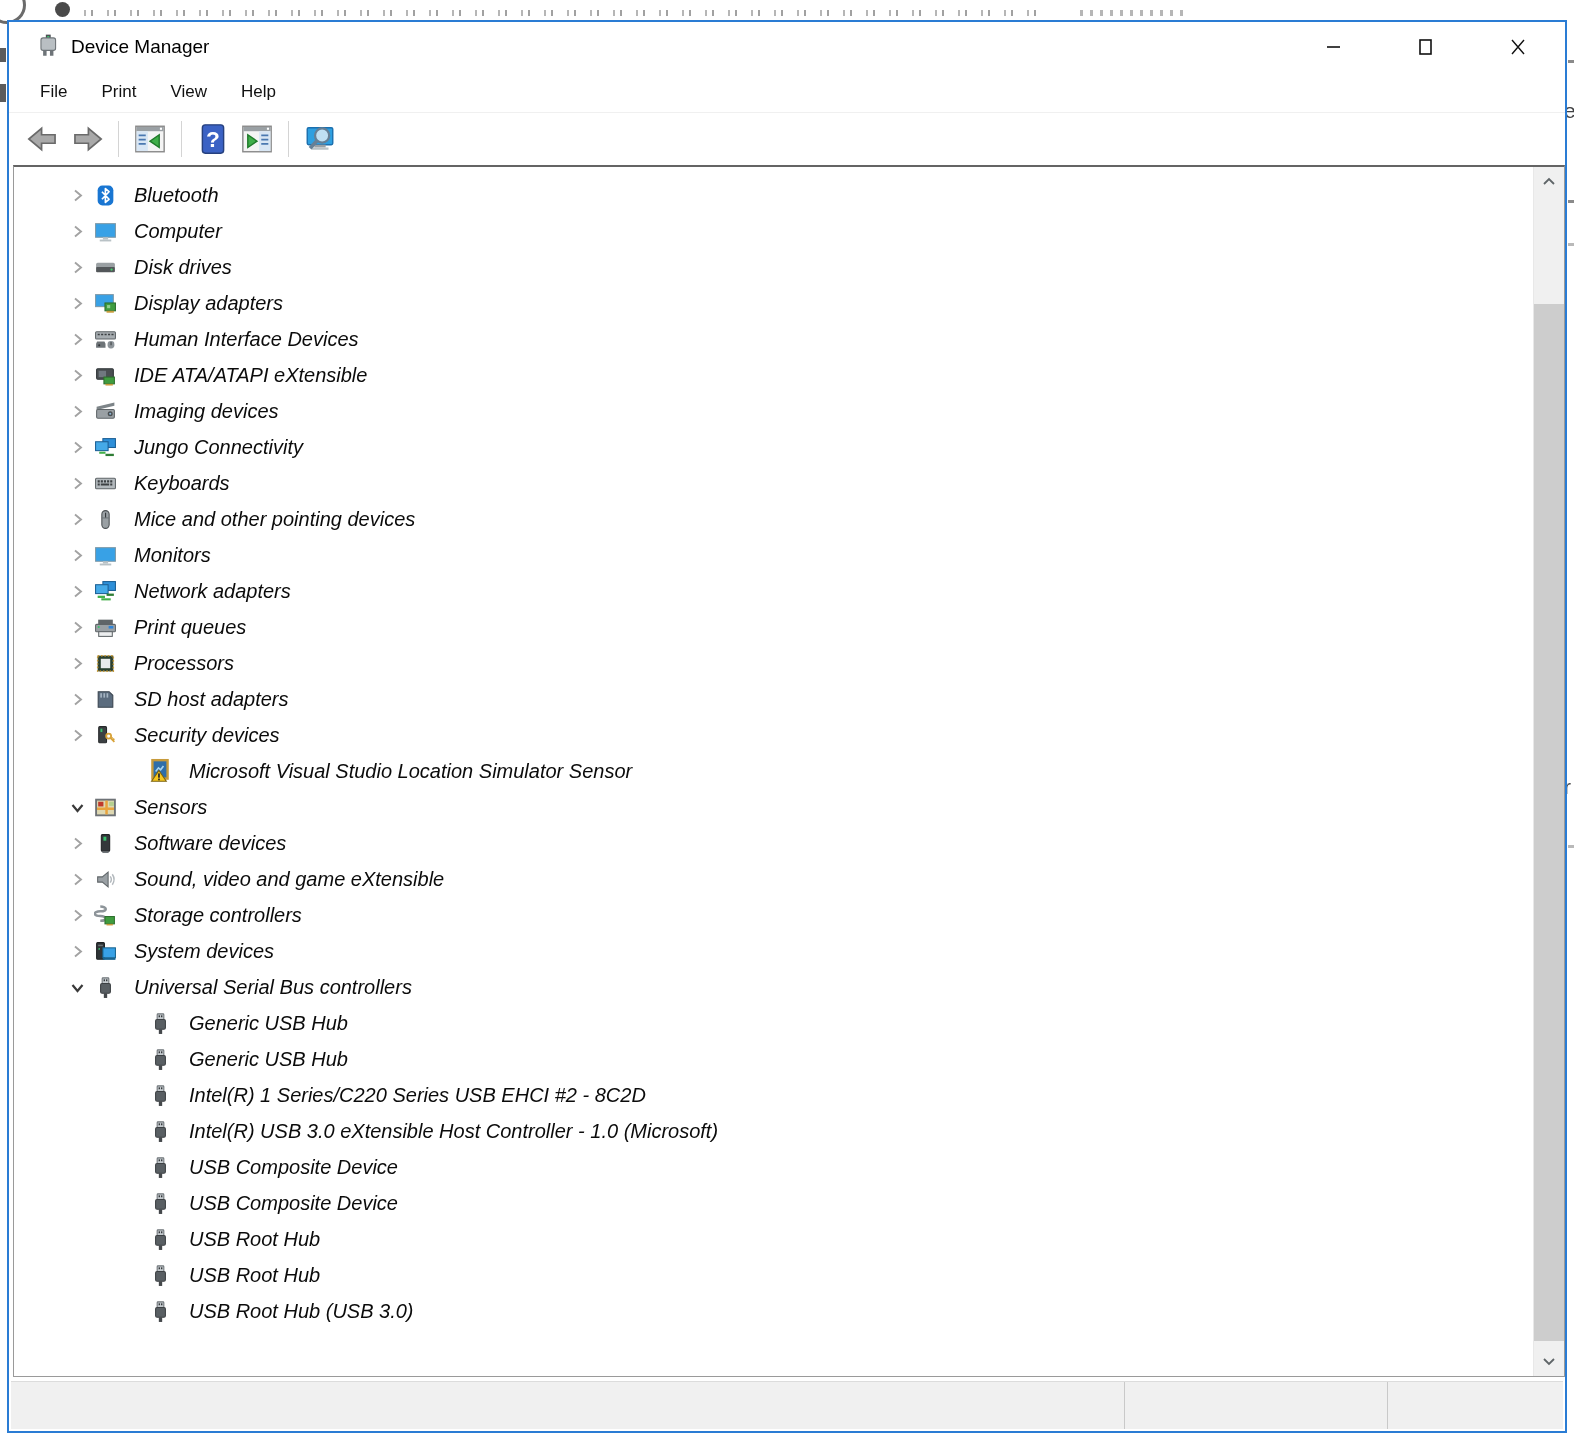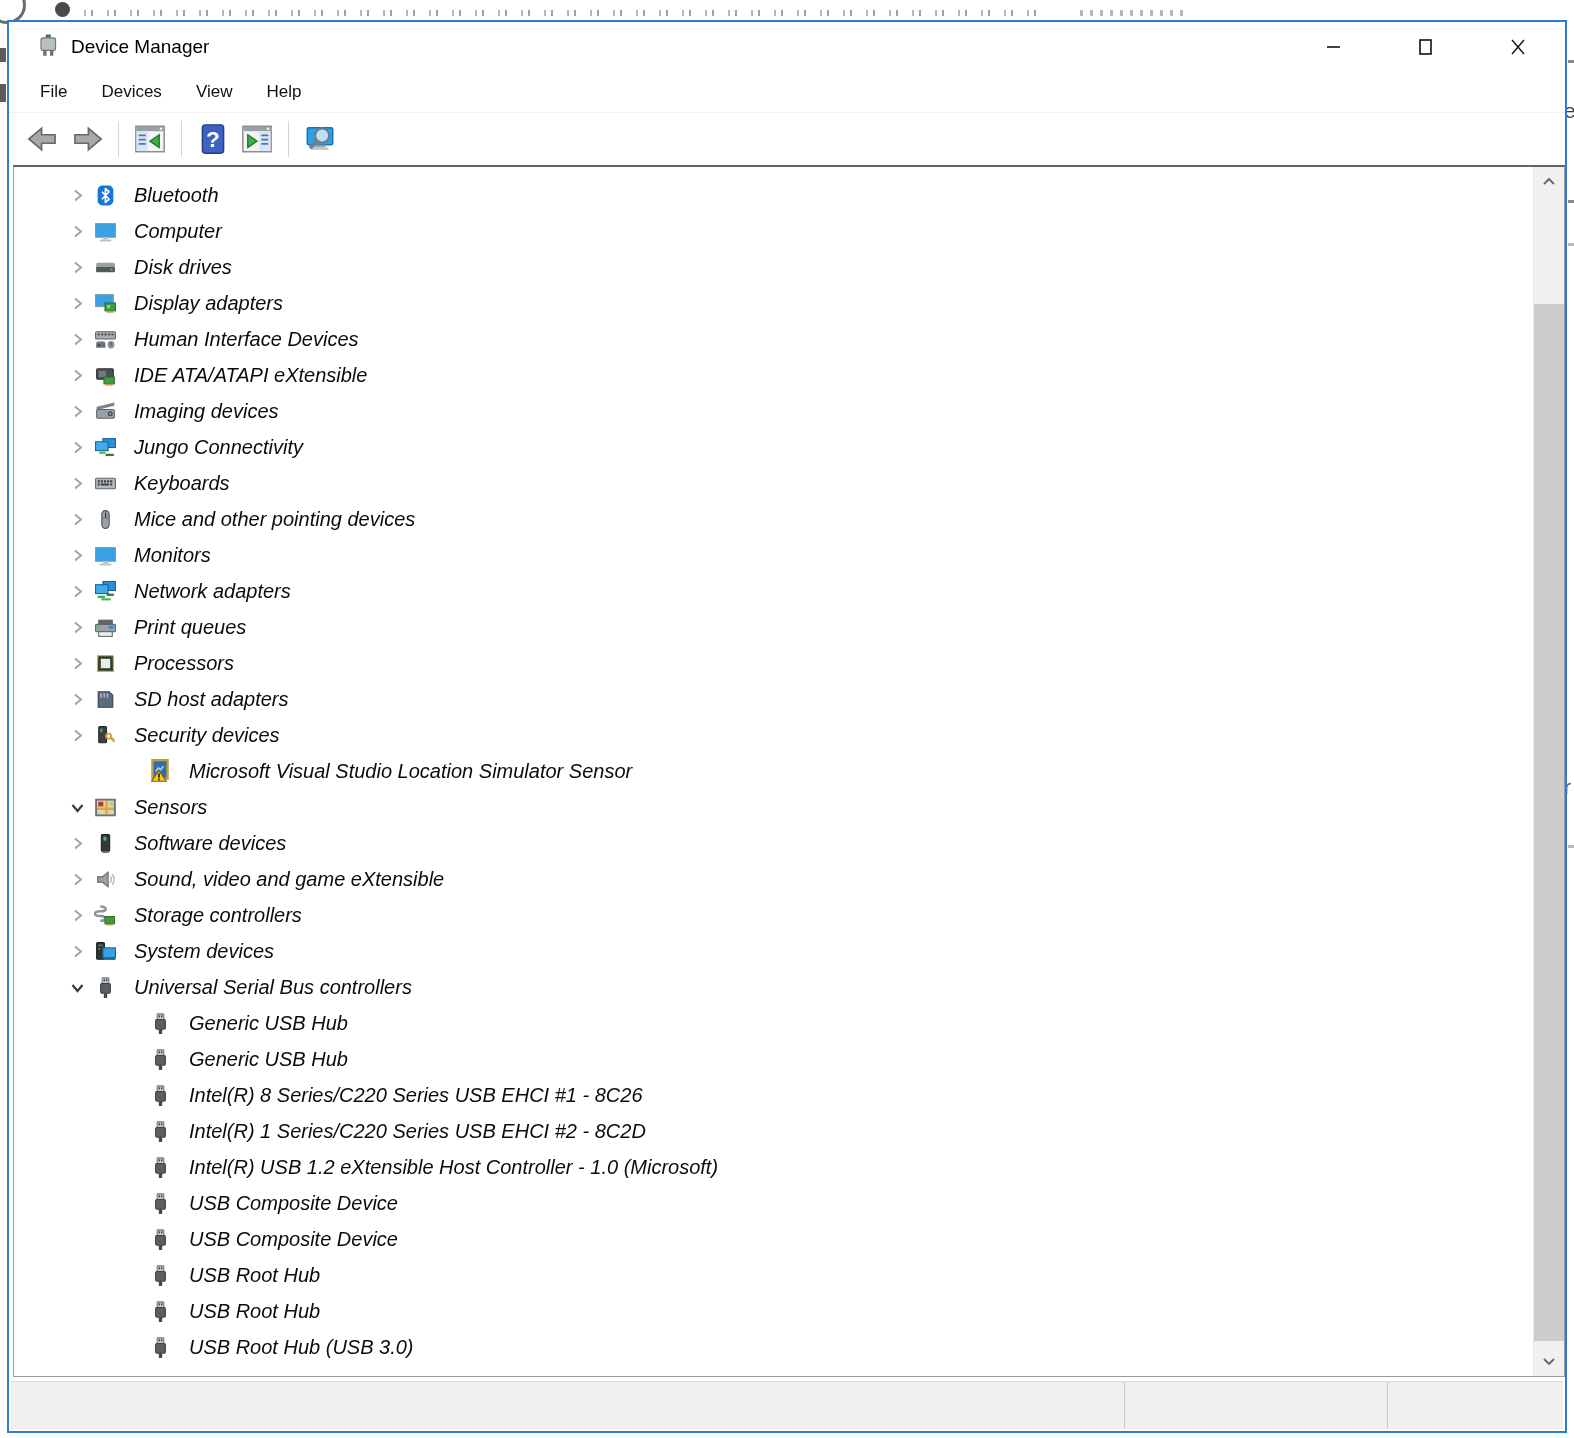--- a/index.html
+++ b/index.html
@@ -114,21 +114,21 @@
       <div class="cap-btn">
         <svg viewBox="0 0 20 20">
             <path d="M4 3 L16 17 M16 3 L4 17" stroke="#111" stroke-width="1.4" fill="none"></path>
           </svg>
       </div>
     </div>
   </div>
 
   <div class="menubar" id="menubar">
       <span class="menu-item">File</span>
-      <span class="menu-item">Devices</span>
+      <span class="menu-item">Print</span>
       <span class="menu-item">View</span>
       <span class="menu-item">Help</span>
     </div>
 
   <div class="toolbar" id="toolbar">
       <div class="tb-btn">
         <svg viewBox="0 0 24 24">
           <path d="M11 4.5 v4.5 h9.5 v6 h-9.5 v4.5 L2 12 Z" fill="#a9a9a9" stroke="#6a6a6a" stroke-width="1.2"></path>
         </svg>
       </div>
@@ -590,47 +590,34 @@
           <span class="indent1"></span>
           <span class="iconslot">
             <svg viewBox="0 0 22 22">
               <rect x="7.8" y="1.8" width="6.4" height="5.4" rx="0.8" fill="#c3c9cd" stroke="#6e7478"></rect>
               <rect x="9.2" y="3.2" width="1.3" height="1.8" fill="#33373a"></rect>
               <rect x="11.5" y="3.2" width="1.3" height="1.8" fill="#33373a"></rect>
               <rect x="6.3" y="7.2" width="9.4" height="9.3" rx="1.4" fill="#595f63" stroke="#3c4043"></rect>
               <rect x="9.4" y="16.5" width="3.2" height="4.5" fill="#44484b"></rect>
             </svg>
           </span>
-          <span class="tree-label">Intel(R) 8 Series/C220 Series USB EHCI #1 - 8C26</span>
-        </div>
-        <div class="tree-row">
-          <span class="indent1"></span>
-          <span class="iconslot">
-            <svg viewBox="0 0 22 22">
-              <rect x="7.8" y="1.8" width="6.4" height="5.4" rx="0.8" fill="#c3c9cd" stroke="#6e7478"></rect>
-              <rect x="9.2" y="3.2" width="1.3" height="1.8" fill="#33373a"></rect>
-              <rect x="11.5" y="3.2" width="1.3" height="1.8" fill="#33373a"></rect>
-              <rect x="6.3" y="7.2" width="9.4" height="9.3" rx="1.4" fill="#595f63" stroke="#3c4043"></rect>
-              <rect x="9.4" y="16.5" width="3.2" height="4.5" fill="#44484b"></rect>
-            </svg>
-          </span>
           <span class="tree-label">Intel(R) 1 Series/C220 Series USB EHCI #2 - 8C2D</span>
         </div>
         <div class="tree-row">
           <span class="indent1"></span>
           <span class="iconslot">
             <svg viewBox="0 0 22 22">
               <rect x="7.8" y="1.8" width="6.4" height="5.4" rx="0.8" fill="#c3c9cd" stroke="#6e7478"></rect>
               <rect x="9.2" y="3.2" width="1.3" height="1.8" fill="#33373a"></rect>
               <rect x="11.5" y="3.2" width="1.3" height="1.8" fill="#33373a"></rect>
               <rect x="6.3" y="7.2" width="9.4" height="9.3" rx="1.4" fill="#595f63" stroke="#3c4043"></rect>
               <rect x="9.4" y="16.5" width="3.2" height="4.5" fill="#44484b"></rect>
             </svg>
           </span>
-          <span class="tree-label">Intel(R) USB 1.2 eXtensible Host Controller - 1.0 (Microsoft)</span>
+          <span class="tree-label">Intel(R) USB 3.0 eXtensible Host Controller - 1.0 (Microsoft)</span>
         </div>
         <div class="tree-row">
           <span class="indent1"></span>
           <span class="iconslot">
             <svg viewBox="0 0 22 22">
               <rect x="7.8" y="1.8" width="6.4" height="5.4" rx="0.8" fill="#c3c9cd" stroke="#6e7478"></rect>
               <rect x="9.2" y="3.2" width="1.3" height="1.8" fill="#33373a"></rect>
               <rect x="11.5" y="3.2" width="1.3" height="1.8" fill="#33373a"></rect>
               <rect x="6.3" y="7.2" width="9.4" height="9.3" rx="1.4" fill="#595f63" stroke="#3c4043"></rect>
               <rect x="9.4" y="16.5" width="3.2" height="4.5" fill="#44484b"></rect>

